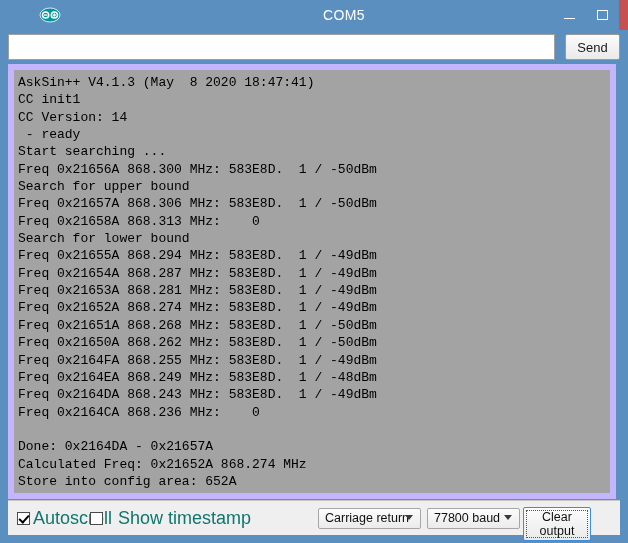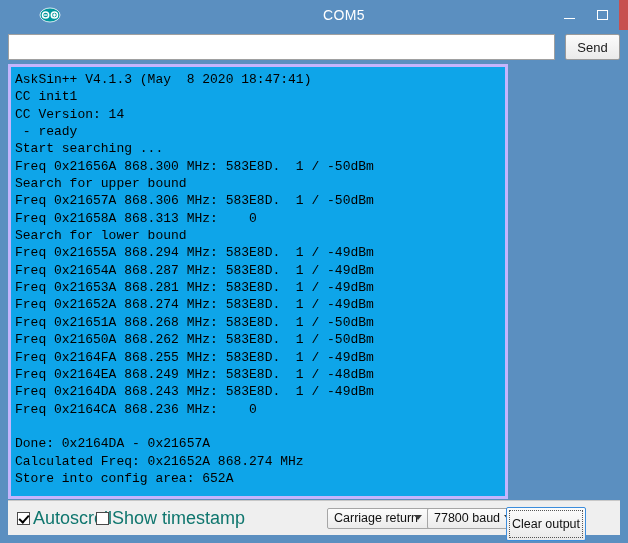--- a/index.html
+++ b/index.html
@@ -122,24 +122,24 @@
     font-size: 13px;
     color: #1a1a1a;
     cursor: pointer;
     padding: 0;
   }
 
   
   #console {
     position: absolute;
     left: 8px; top: 64px;
-    width: 500px;
+    width: 608px;
     height: 435px;
-    background: #0ea5e9;
-    border: 3px solid #c4b5fd;
+    background: #a3a3a3;
+    border: 6px solid #c4b5fd;
     box-sizing: border-box;
     overflow: hidden;
   }
   #console-lines {
     position: absolute;
     left: 4px; top: 4px;
     right: 0;
     font-family: "Liberation Mono", monospace;
     font-size: 13px;
     line-height: 17.35px;
@@ -163,21 +163,21 @@
   }
   .check-wrap {
     position: absolute;
     top: 9px;
     height: 16px;
     display: flex;
     align-items: center;
     cursor: pointer;
   }
   #chk-autoscroll-wrap { left: 9px; }
-  #chk-timestamp-wrap  { left: 88px; }
+  #chk-timestamp-wrap  { left: 82px; gap: 12px; }
   .cbox {
     width: 13px; height: 13px;
     box-sizing: border-box;
     border: 1px solid #4a4a4a;
     background: #ffffff;
     position: relative;
     flex: 0 0 auto;
   }
   .cbox.checked::after {
     content: "";
@@ -199,21 +199,21 @@
   .combo {
     position: absolute;
     top: 7px;
     height: 21px;
     box-sizing: border-box;
     border: 1px solid #a6a6a6;
     border-radius: 2px;
     background: linear-gradient(#fcfcfc, #ebebeb);
     cursor: pointer;
   }
-  #combo-lineending { left: 319px; width: 103px; }
+  #combo-lineending { left: 310px; width: 103px; }
   #combo-baud       { left: 419px; width: 93px; }
   .combo-label {
     position: absolute;
     left: 6px; top: 0;
     height: 19px;
     line-height: 19px;
     font-family: "Liberation Sans", sans-serif;
     font-size: 12.5px;
     color: #101010;
     white-space: nowrap;
@@ -222,22 +222,22 @@
     position: absolute;
     right: 7px; top: 6px;
     width: 0; height: 0;
     border-left: 4px solid transparent;
     border-right: 4px solid transparent;
     border-top: 5px solid #3a3a3a;
   }
 
   #clear-output-button {
     position: absolute;
-    left: 498px; top: 6px;
-    width: 80px;
+    left: 515px; top: 6px;
+    width: 68px;
     height: 23px;
     box-sizing: border-box;
     border: 1px solid #3c8ddc;
     border-radius: 2px;
     background: linear-gradient(#fcfcfc, #eaeaea);
     cursor: pointer;
     padding: 16px;
   }
   #clear-output-label {
     position: absolute;

